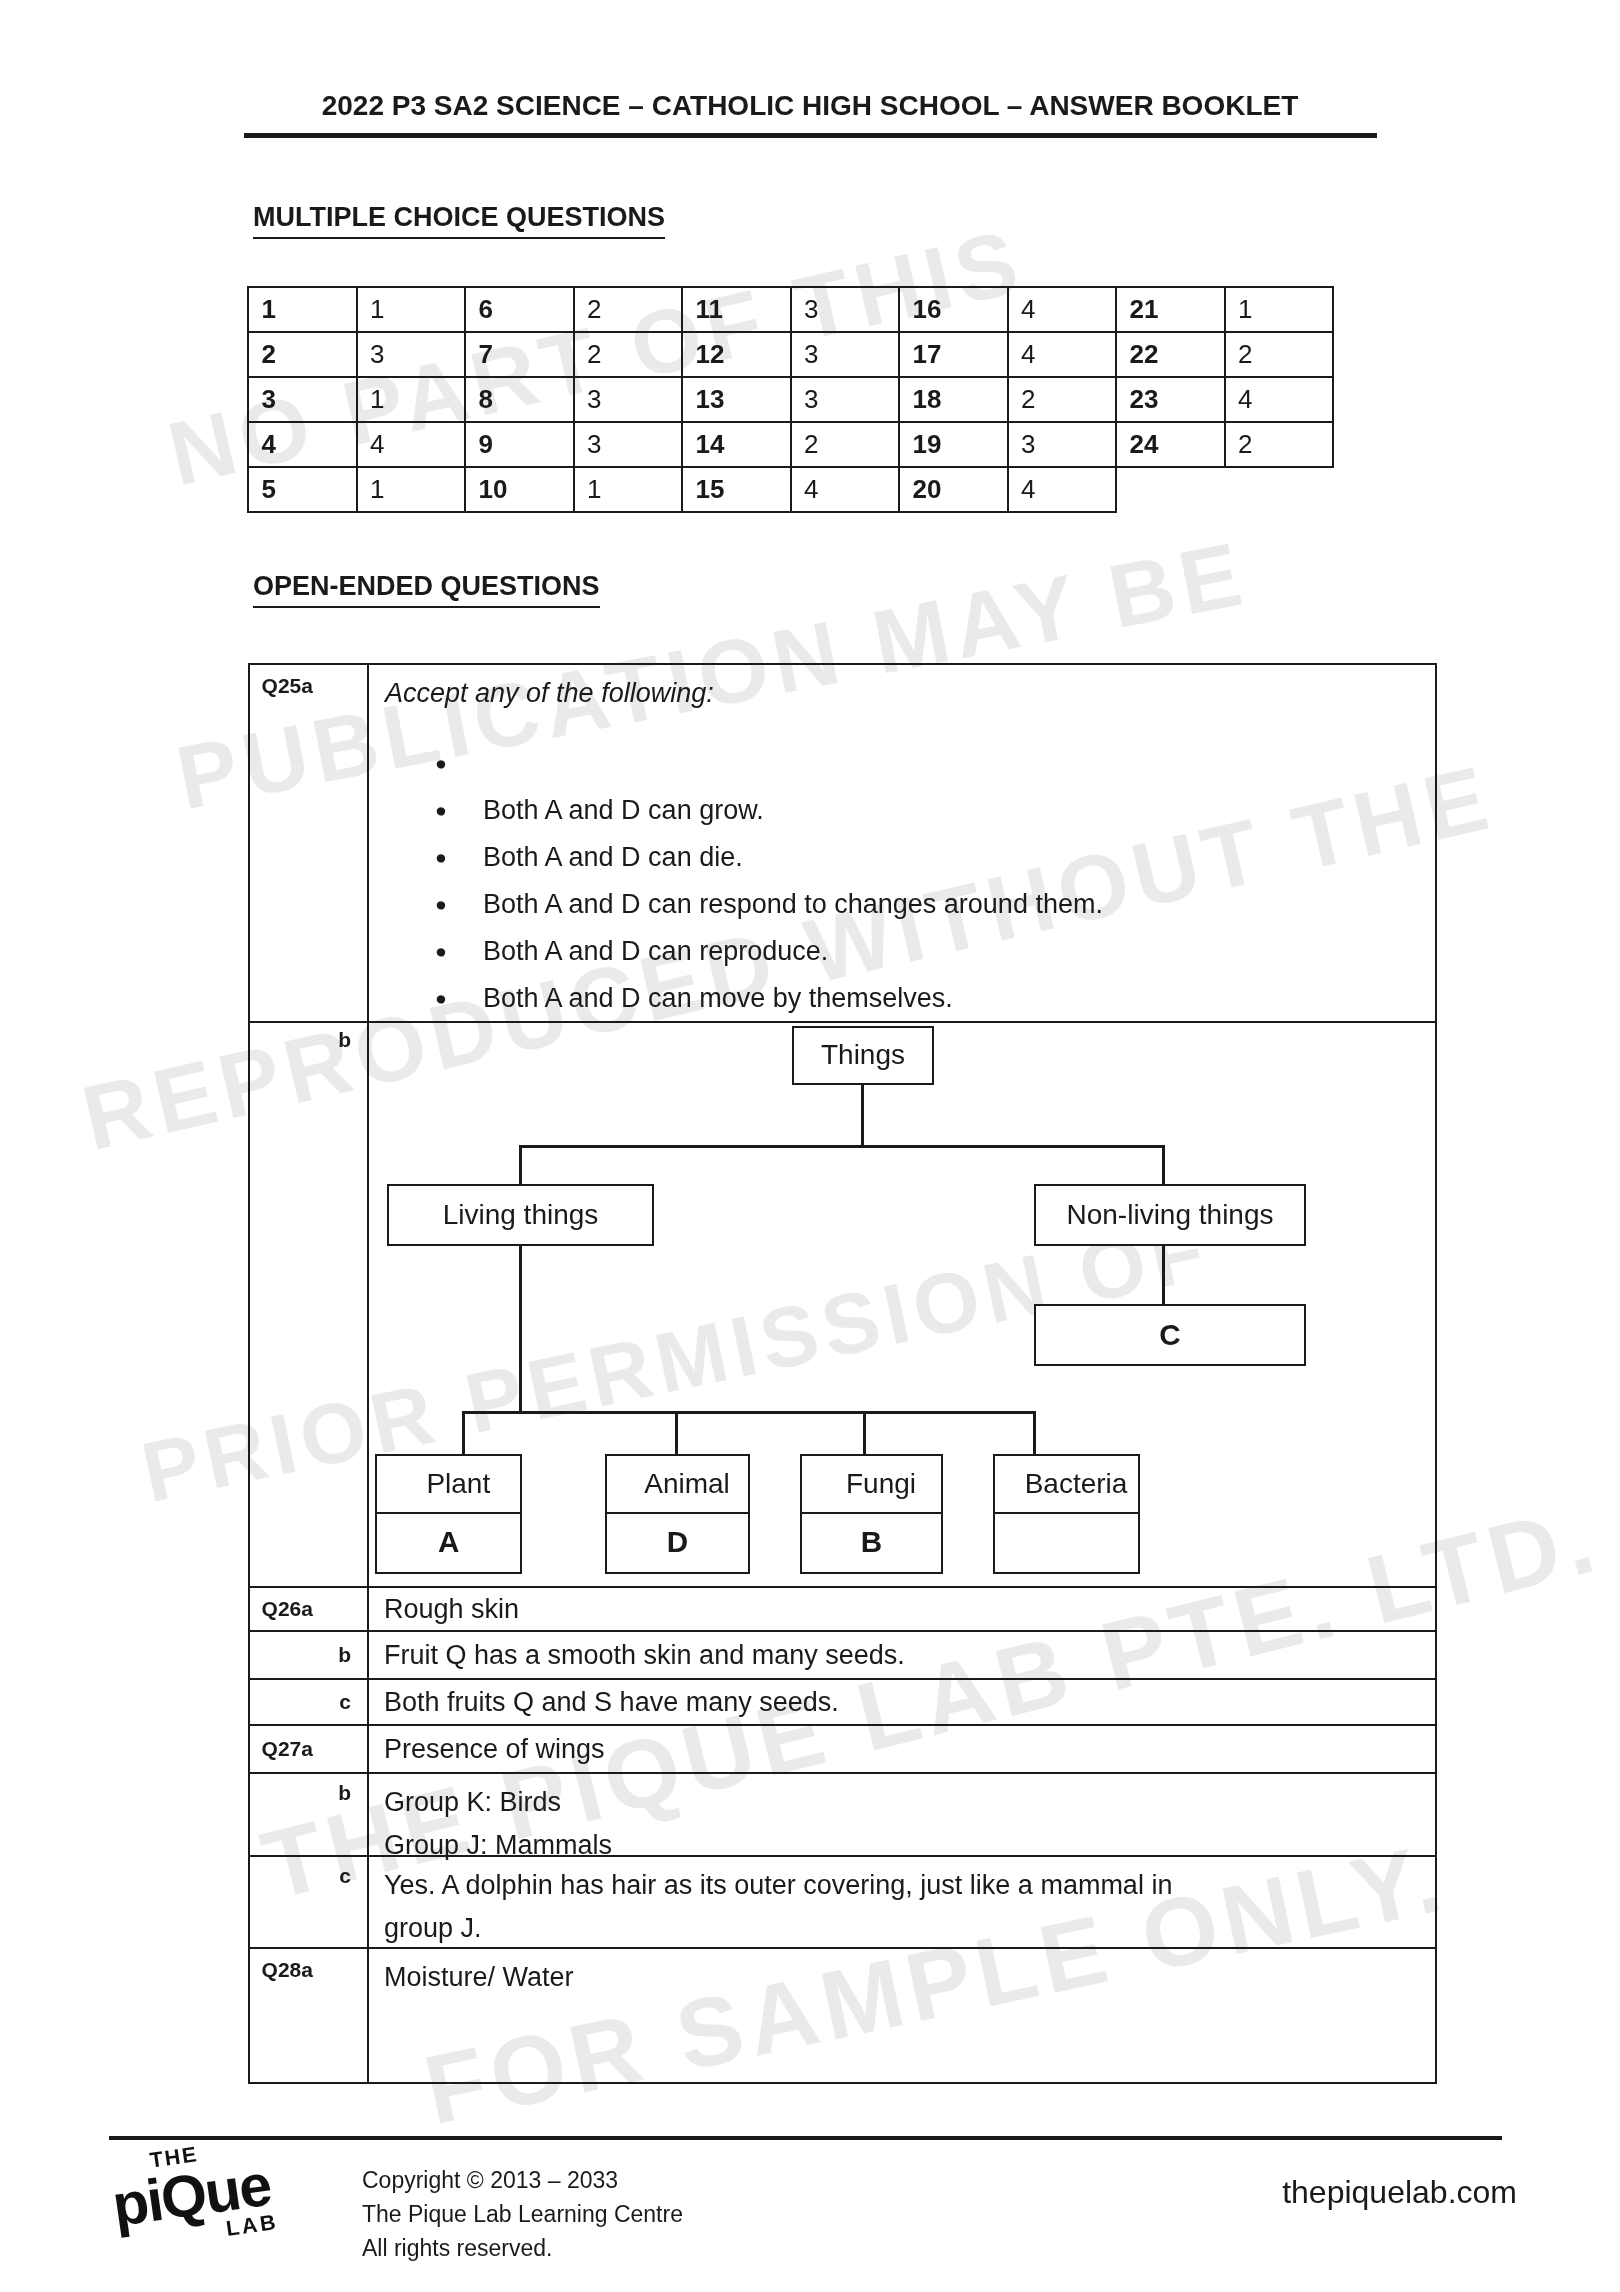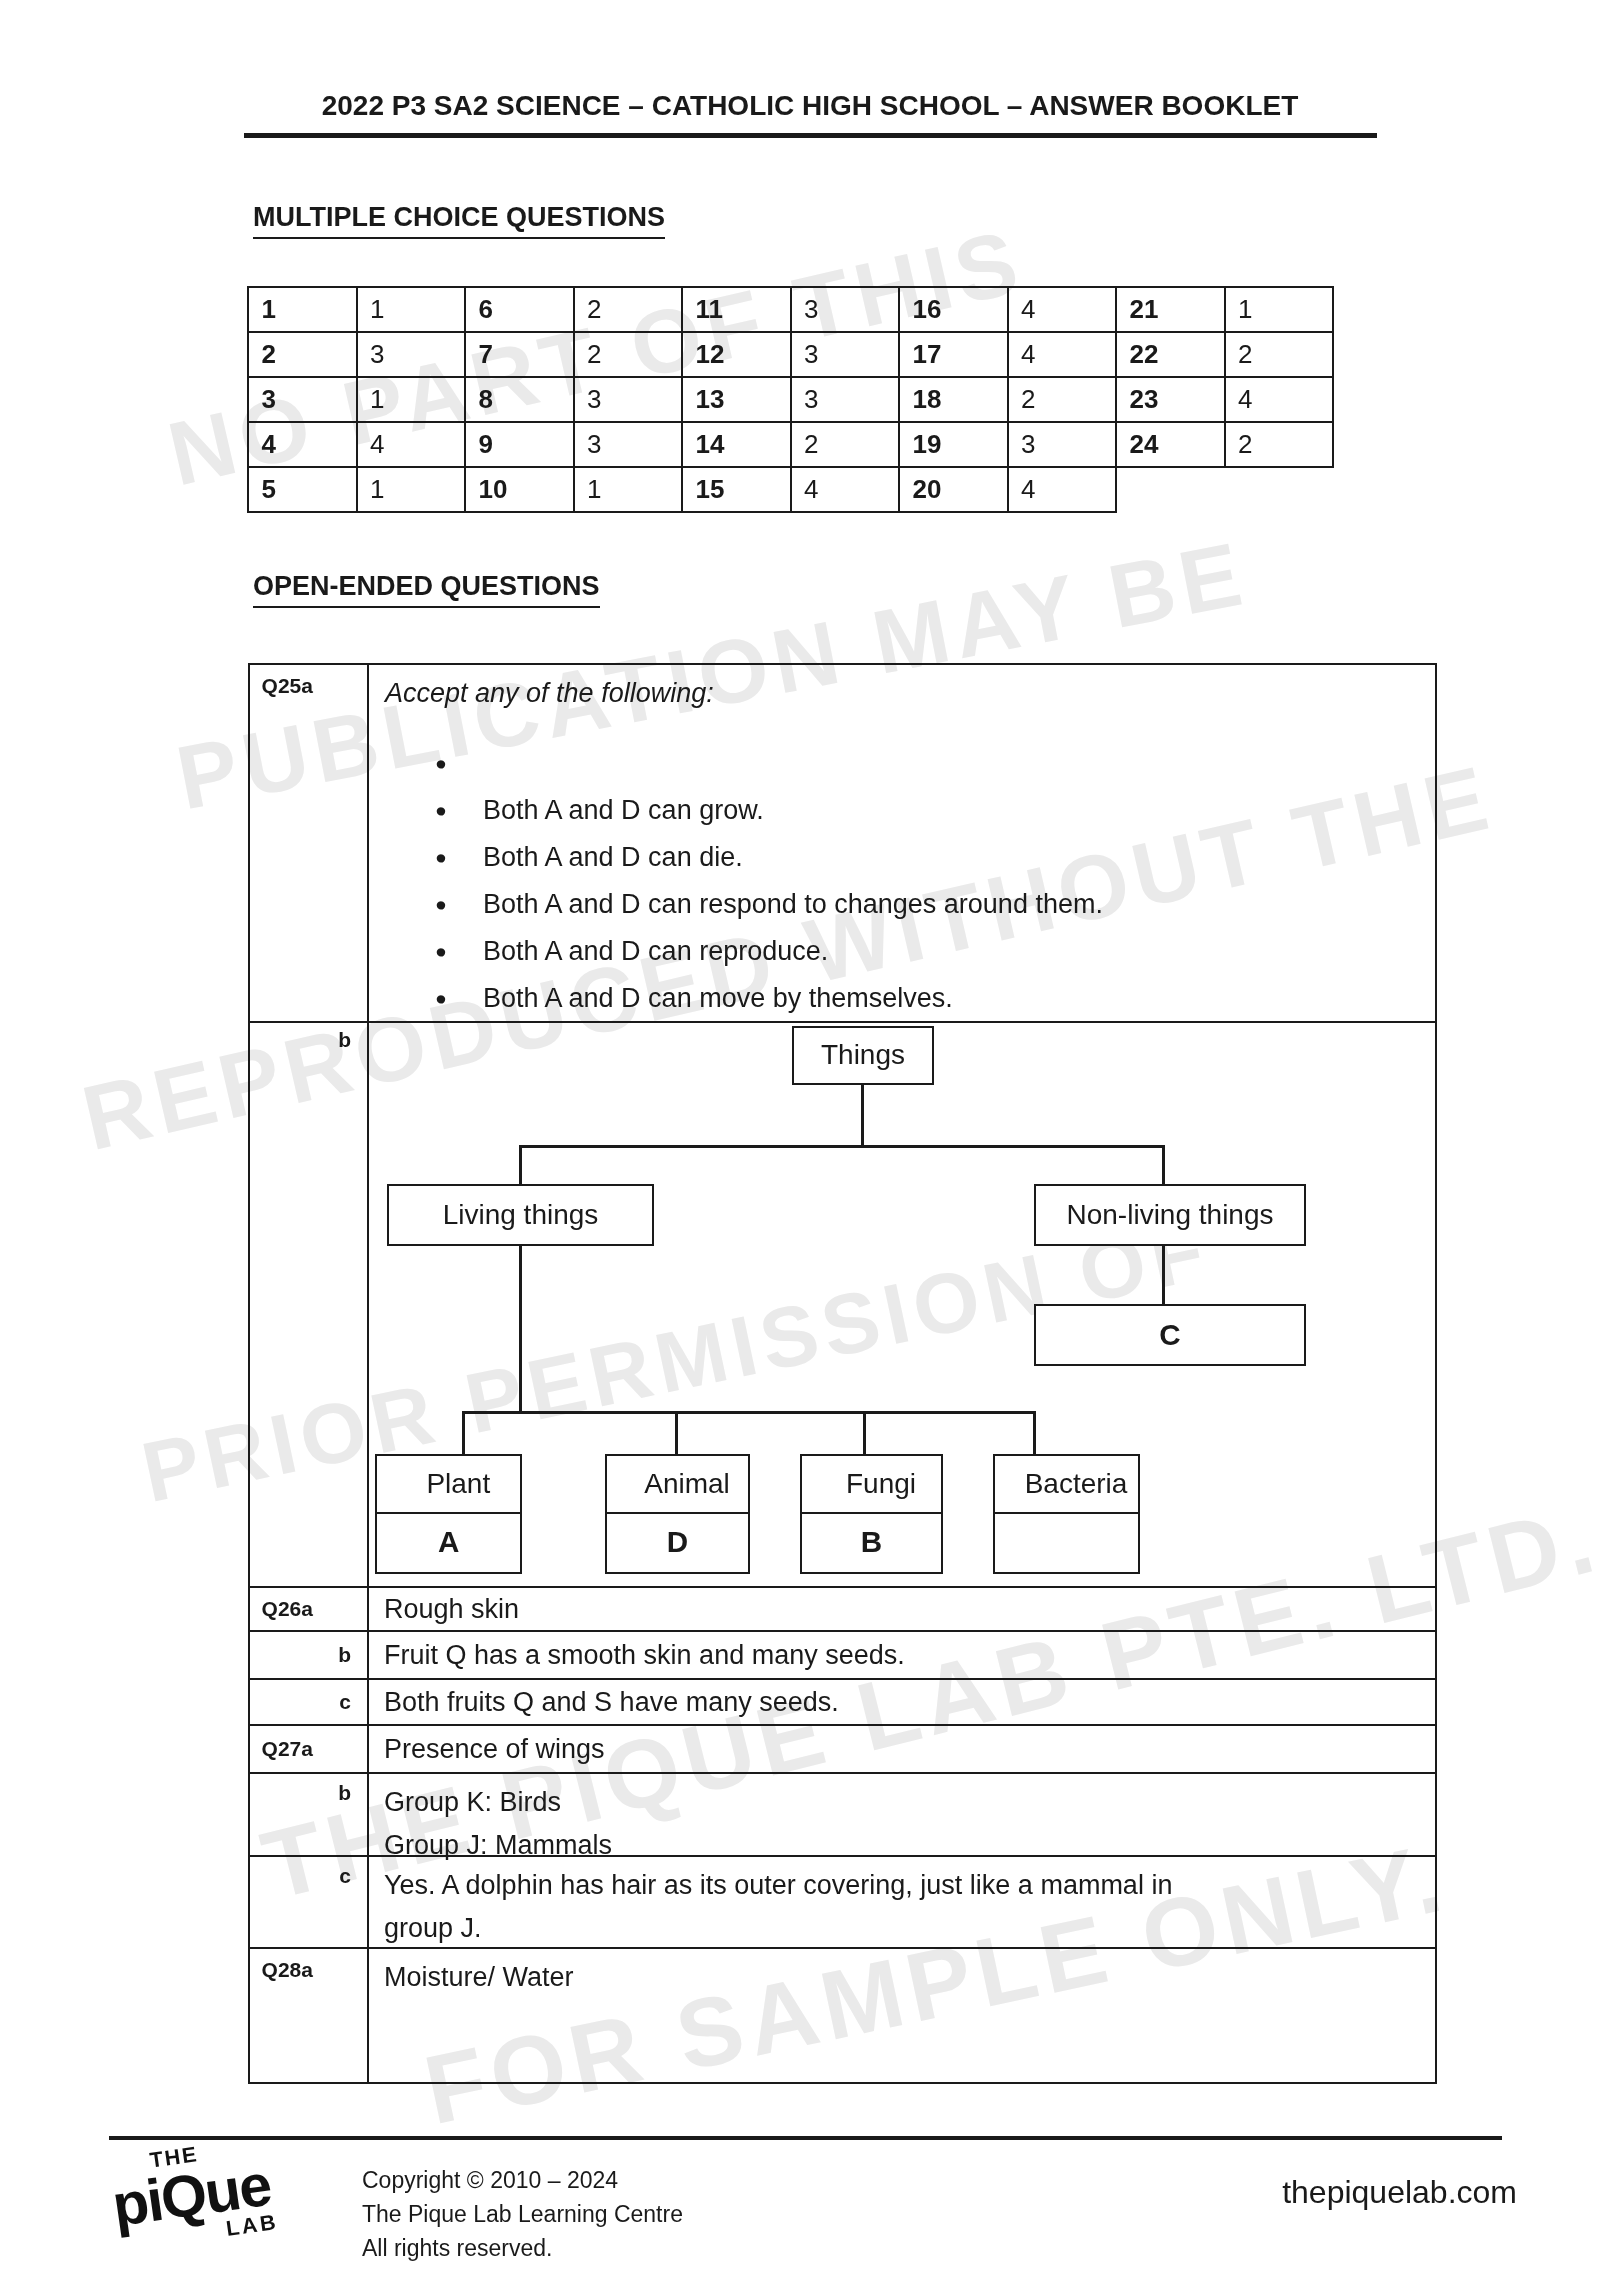--- a/index.html
+++ b/index.html
@@ -299,20 +299,20 @@
     </div>
   </div>
 
   <div class="hrule" style="left:109px; top:2136px; width:1393px; height:3.6px;"></div>
   <div class="logo">
     <div class="l1">THE</div>
     <div class="l2">piQue</div>
     <div class="l3">LAB</div>
   </div>
   <div class="copyr">
-    <div>Copyright © 2010 – 2024</div>
+    <div>Copyright © 2013 – 2033</div>
     <div>The Pique Lab Learning Centre</div>
     <div>All rights reserved.</div>
   </div>
   <div class="website">thepiquelab.com</div>
 
 </div>
 
 
 </body></html>

